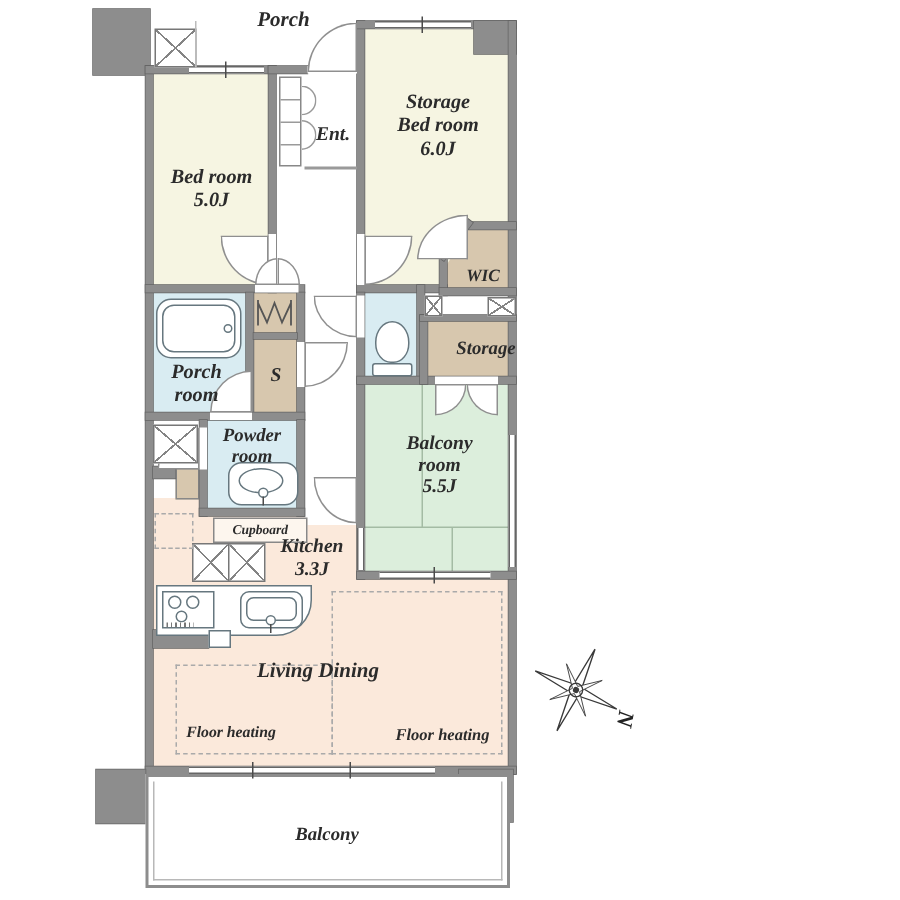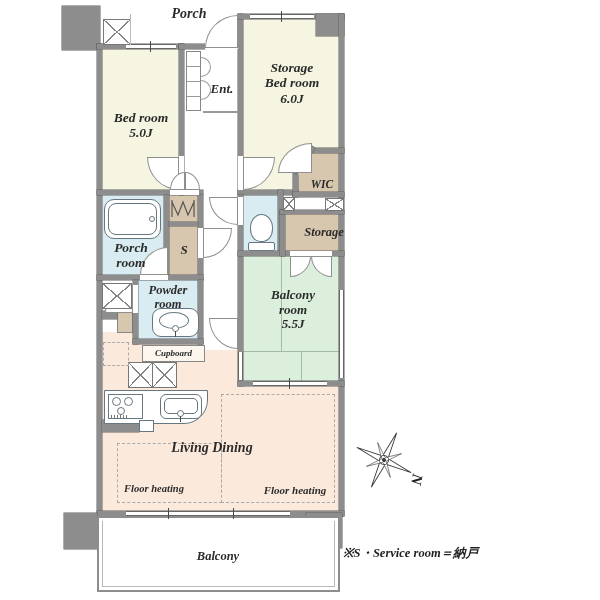--- a/index.html
+++ b/index.html
@@ -214,25 +214,28 @@
   </div>
 
   <div class="lbl" style="left:250px;top:288px;width:86px;font-size:13px">
     <div>Balcony</div>
     <div>room</div>
     <div>5.5J</div>
   </div>
 
   <div class="lbl" style="left:142px;top:348px;width:63px;font-size:9px">Cupboard</div>
 
+  <div class="lbl" style="left:176px;top:357px;width:64px;font-size:13px">
+    <div>Kitchen</div>
+    <div>3.3J</div>
+  </div>
 
   <div class="lbl" style="left:140px;top:440px;width:144px;font-size:14px">
     <div>Living Dining</div>
   </div>
 
   <div class="lbl" style="left:116px;top:483px;width:76px;font-size:10.5px">Floor heating</div>
   <div class="lbl" style="left:252px;top:484px;width:86px;font-size:11px">Floor heating</div>
 
   <div class="lbl" style="left:186px;top:549px;width:64px;font-size:12.5px">Balcony</div>
 
-  <div class="note" style="left:343px;top:544px;font-size:12.5px">※S・Service room＝納戸</div>
 
 </div>
 
 </body></html>

